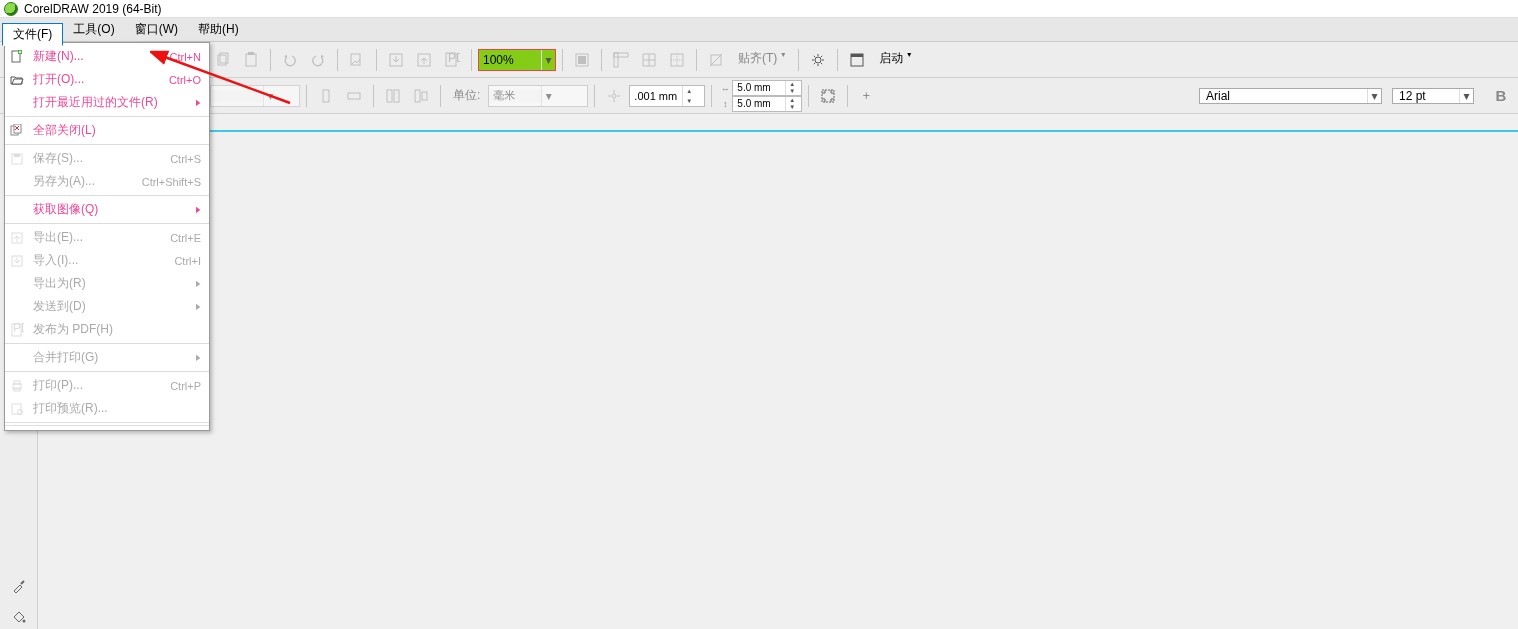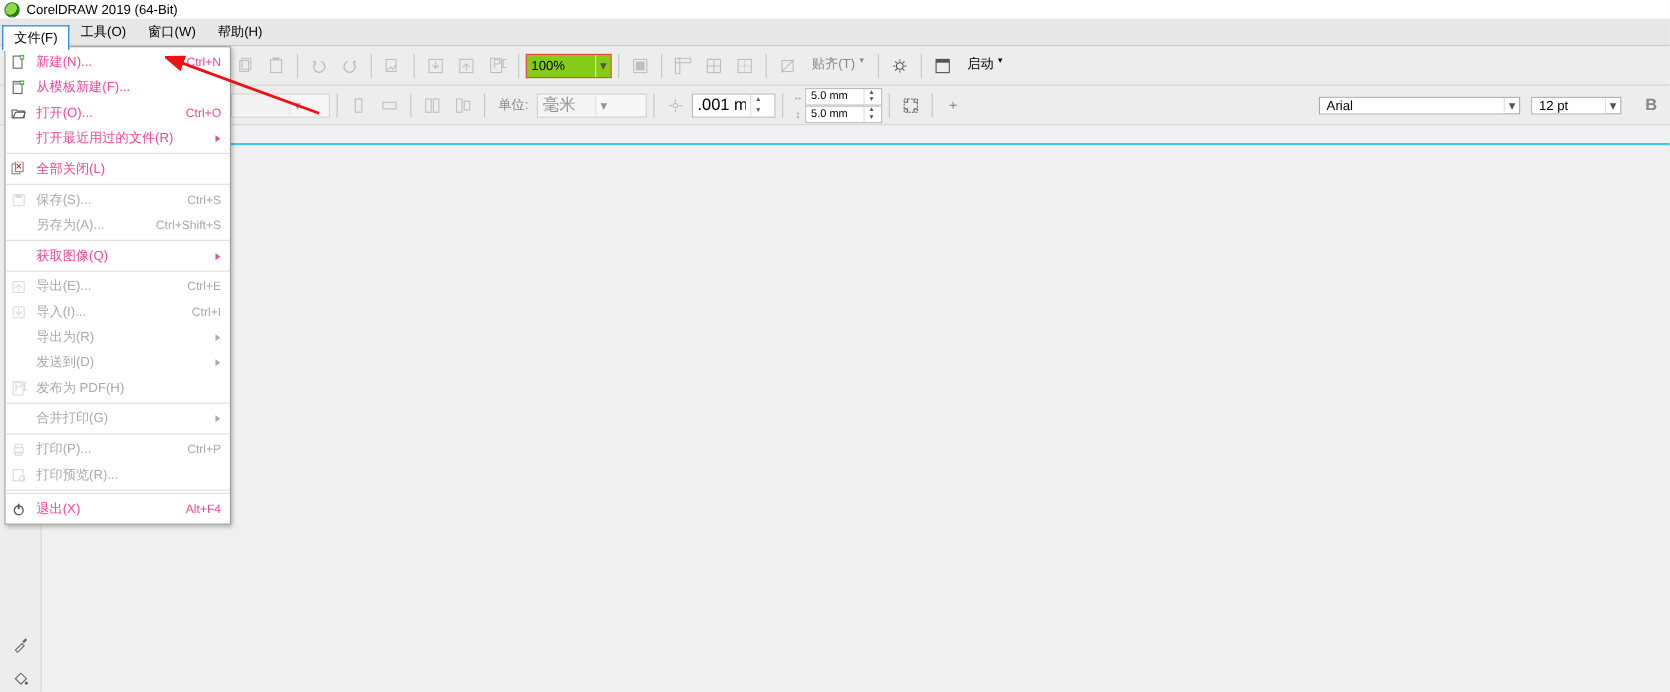--- a/index.html
+++ b/index.html
@@ -20,21 +20,21 @@
   .tbtn { width: 26px; height: 26px; display:flex; align-items:center; justify-content:center; color:#777;}
   .tbtn svg { width:16px; height:16px; }
   .tbtn.dis svg { opacity: .45; }
   .sep { width:1px; height:22px; background:#c5c5c5; margin: 0 4px;}
   .zoom-box { display:flex; align-items:center; height:22px; border:1px solid #ef4444; background:#84cc16; }
   .zoom-box input { width:62px; border:none; outline:none; padding:0 4px; font-size:12px; background:transparent;}
   .dd-caret { width:14px; display:flex; align-items:center; justify-content:center; color:#555; border-left:1px solid #ddd; height:100%;}
   .launch-btn { display:flex; align-items:flex-start; gap:4px; padding:0 6px; height:22px; border:1px solid transparent;}
   .lbl-txt{ color:#888; font-size:12px; padding:0 6px;}
   .small-field{ display:flex; align-items:center; height:22px; border:1px solid #bbb; background:#fff;}
-  .small-field input{ width:52px; border:none; outline:none; padding:0 4px; font-size:15px;}
+  .small-field input{ width:52px; border:none; outline:none; padding:0 4px; font-size:11px;}
   .spinner{ display:flex; flex-direction:column; height:100%; border-left:1px solid #ddd;}
   .spinner div{ width:12px; flex:1; display:flex; align-items:center; justify-content:center; font-size:6px; color:#555;}
   .font-combo{ display:flex; align-items:center; height:16px; border:1px solid #aaa; background:#fff; min-width:160px;}
   .font-combo input{ flex:1; border:none; outline:none; padding:0 6px; font-size:12px;}
   .plus-btn{ width:24px; height:24px; display:flex; align-items:center; justify-content:center; color:#777;}
 
   
   .tool-col { position:absolute; left:0; top:114px; bottom:0; width:38px; background:#ededed; border-right:1px solid #d0d0d0; display:flex; flex-direction:column; align-items:center; padding-top:460px; gap:6px;}
   .tool-col .tbtn{ width:28px; height:28px;}
 
@@ -320,31 +320,20 @@
           <rect x="8" y="0" width="4" height="4" fill="#3a9d3a"></rect>
           <path d="M10 0.5 V3.5 M8.5 2 H11.5" stroke="#fff"></path>
         </svg>
       </span>
     <span class="dd-label">新建(N)...</span>
     <span class="dd-shortcut">Ctrl+N</span>
   </div>
   <div class="dd-row enabled">
     <span class="dd-icon">
         <svg viewBox="0 0 14 14">
-          <rect x="2" y="1" width="8" height="11" fill="#fff" stroke="#666"></rect>
-          <rect x="3" y="2" width="6" height="2" fill="#9ac"></rect>
-          <rect x="8" y="0" width="4" height="4" fill="#3a9d3a"></rect>
-          <path d="M10 0.5 V3.5 M8.5 2 H11.5" stroke="#fff"></path>
-        </svg>
-      </span>
-    <span class="dd-label">从模板新建(F)...</span>
-  </div>
-  <div class="dd-row enabled">
-    <span class="dd-icon">
-        <svg viewBox="0 0 14 14">
           <path d="M1 4 H5 L6 5 H12 V11 H1 Z" fill="none" stroke="#555"></path>
           <path d="M2 11 L4 6 H13 L11 11 Z" fill="#fff" stroke="#555"></path>
         </svg>
       </span>
     <span class="dd-label">打开(O)...</span>
     <span class="dd-shortcut">Ctrl+O</span>
   </div>
   <div class="dd-row enabled">
     <span class="dd-icon"></span>
     <span class="dd-label">打开最近用过的文件(R)</span>
@@ -445,30 +434,20 @@
     <span class="dd-icon">
         <svg viewBox="0 0 14 14">
           <rect x="2" y="2" width="9" height="10" fill="none" stroke="#aaa"></rect>
           <circle cx="10" cy="10" r="2.5" fill="none" stroke="#aaa"></circle>
         </svg>
       </span>
     <span class="dd-label">打印预览(R)...</span>
   </div>
   <div class="dd-sep"></div>
   <div class="dd-sep"></div>
-  <div class="dd-row enabled">
-    <span class="dd-icon">
-        <svg viewBox="0 0 14 14">
-          <circle cx="7" cy="8" r="4" fill="none" stroke="#555" stroke-width="1.2"></circle>
-          <line x1="7" y1="2" x2="7" y2="7" stroke="#555" stroke-width="1.5"></line>
-        </svg>
-      </span>
-    <span class="dd-label">退出(X)</span>
-    <span class="dd-shortcut">Alt+F4</span>
-  </div>
 </div>
 
 <svg class="arrow-ov" style="left:150px; top:48px; width:150px; height:60px;">
   <defs>
       <marker id="ah" markerWidth="10" markerHeight="10" refX="2" refY="3" orient="auto">
         <path d="M0,0 L0,6 L8,3 Z" fill="#e11"></path>
       </marker>
     </defs>
   <line x1="140" y1="55" x2="12" y2="8" stroke="#e11" stroke-width="2.5" marker-end="url(#ah)"></line>
 </svg>

